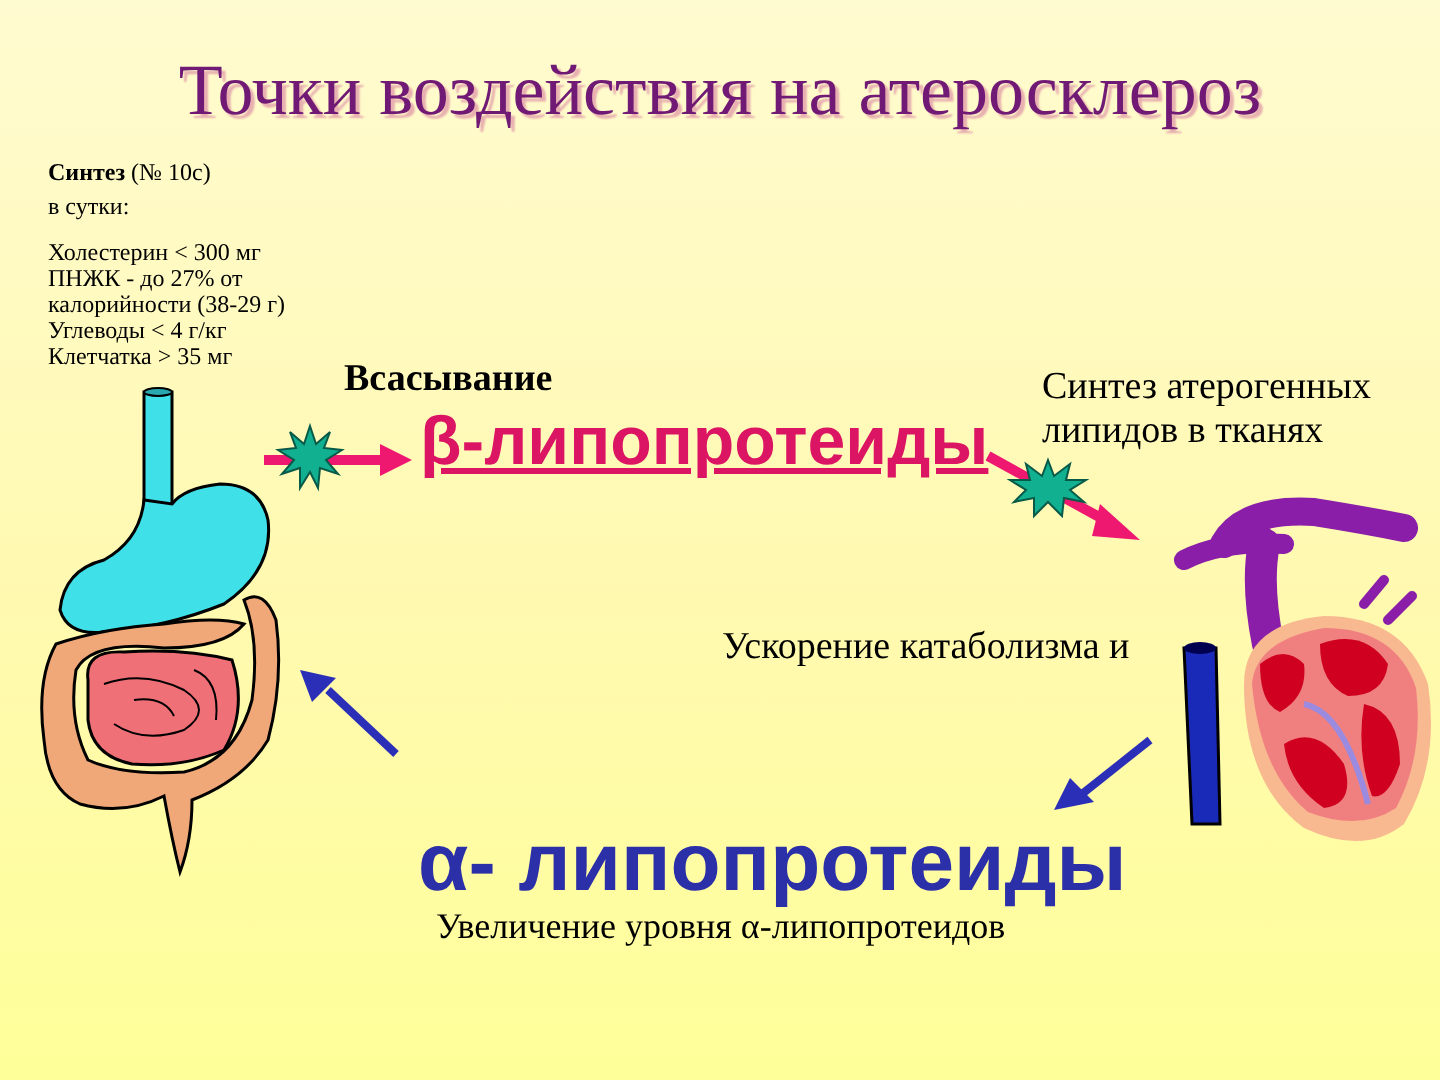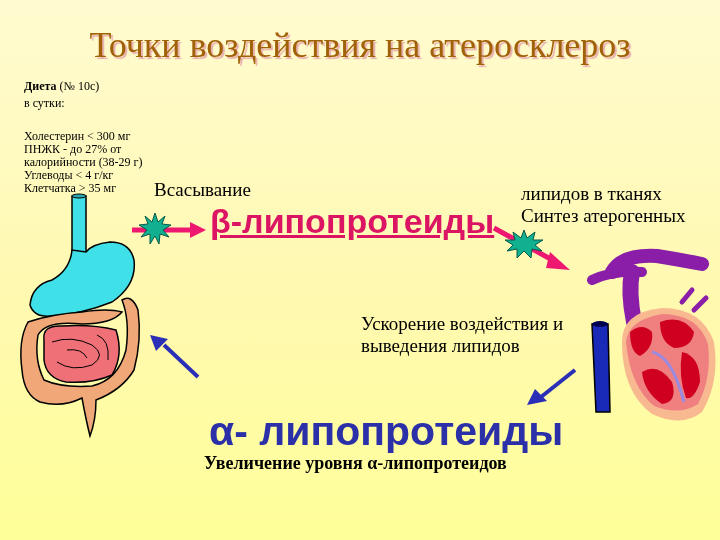--- a/index.html
+++ b/index.html
@@ -4,62 +4,61 @@
   <style>
     html, body { margin: 0; padding: 0; }
     body {
       width: 720px; height: 540px; position: relative; overflow: hidden;
       background: linear-gradient(180deg, #fffbd0 0%, #fff9b0 55%, #ffff99 100%);
       font-family: "Liberation Serif", serif;
     }
     .abs { position: absolute; }
     .title {
       left: 0; top: 24px; width: 720px; text-align: center;
-      font-size: 36px; color: #a16207;
+      font-size: 36px; color: #701a75;
       text-shadow: 2px 2px 1px #e8b0b0;
     }
     .diet { left: 24px; top: 80px; font-size: 12px; color: #000; line-height: 13px; }
     .diet .hdr b { font-weight: bold; }
-    .diet .sub { margin-top: 4px; margin-bottom: 20px; }
+    .diet .sub { margin-top: 4px; margin-bottom: 10px; }
     .lbl { font-size: 19px; color: #000; line-height: 22px; }
     .beta { font-size: 34px; font-weight: bold; color: #dc1464; font-family: "Liberation Sans", sans-serif; text-decoration: underline; }
     .alpha { font-size: 41px; font-weight: bold; color: #2b2fa8; font-family: "Liberation Sans", sans-serif; }
     .lbl-small { font-size: 18px; }
     svg { position: absolute; overflow: visible; }
   </style>
 </head>
 <body>
 
 <div class="abs title">Точки воздействия на атеросклероз</div>
 
 <div class="abs diet">
-  <div class="hdr"><b>Диета</b><span> (№ 10с)</span></div>
+  <div class="hdr"><b>Синтез</b><span> (№ 10с)</span></div>
   <div class="sub"><span>в сутки</span><span style="text-decoration:none">:</span></div>
   <div>Холестерин &lt; 300 мг</div>
   <div>ПНЖК - до 27% от</div>
   <div>калорийности (38-29 г)</div>
   <div>Углеводы &lt; 4 г/кг</div>
   <div>Клетчатка &gt; 35 мг</div>
 </div>
 
-<div class="abs lbl" style="left:154px;top:179px;">Всасывание</div>
+<div class="abs lbl" style="left:172px;top:179px;font-weight:bold;">Всасывание</div>
 <div class="abs beta" style="left:210px;top:202px;">β-липопротеиды</div>
 
 <div class="abs lbl" style="left:521px;top:183px;">
+  <div>Синтез атерогенных</div>
   <div>липидов в тканях</div>
-  <div>Синтез атерогенных</div>
 </div>
 
 <div class="abs lbl" style="left:361px;top:313px;">
-  <div>Ускорение воздействия и</div>
-  <div>выведения липидов</div>
+  <div>Ускорение катаболизма и</div>
 </div>
 
 <div class="abs alpha" style="left:209px;top:408px;">α- липопротеиды</div>
-<div class="abs lbl lbl-small" style="left:204px;top:452px;font-weight:bold;">Увеличение уровня  α-липопротеидов</div>
+<div class="abs lbl lbl-small" style="left:218px;top:452px;">Увеличение уровня  α-липопротеидов</div>
 
 <svg style="left:130px;top:218px;" width="80" height="24">
   <line x1="2" y1="12" x2="62" y2="12" stroke="#ee1870" stroke-width="5"></line>
   <polygon points="60,4 76,12 60,20" fill="#ee1870"></polygon>
 </svg>
 <svg style="left:138px;top:212px;" width="34" height="34">
   <polygon points="17,1 20,10 27,4 24,12 33,13 25,18 31,25 22,22 21,32 17,24 12,32 12,22 3,25 9,18 1,13 10,12 7,4 14,10" fill="#10b090" stroke="#085a48" stroke-width="1"></polygon>
 </svg>
 
 <svg style="left:490px;top:222px;" width="90" height="60">

